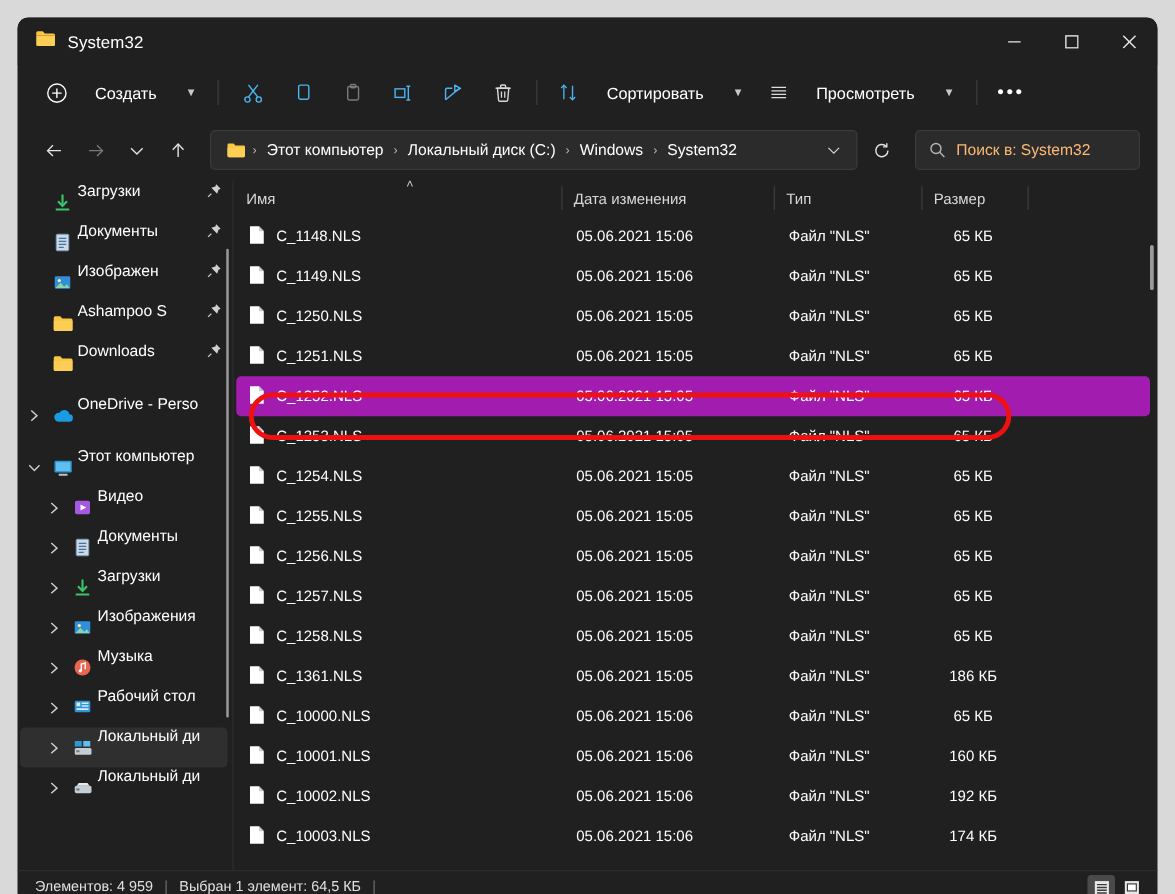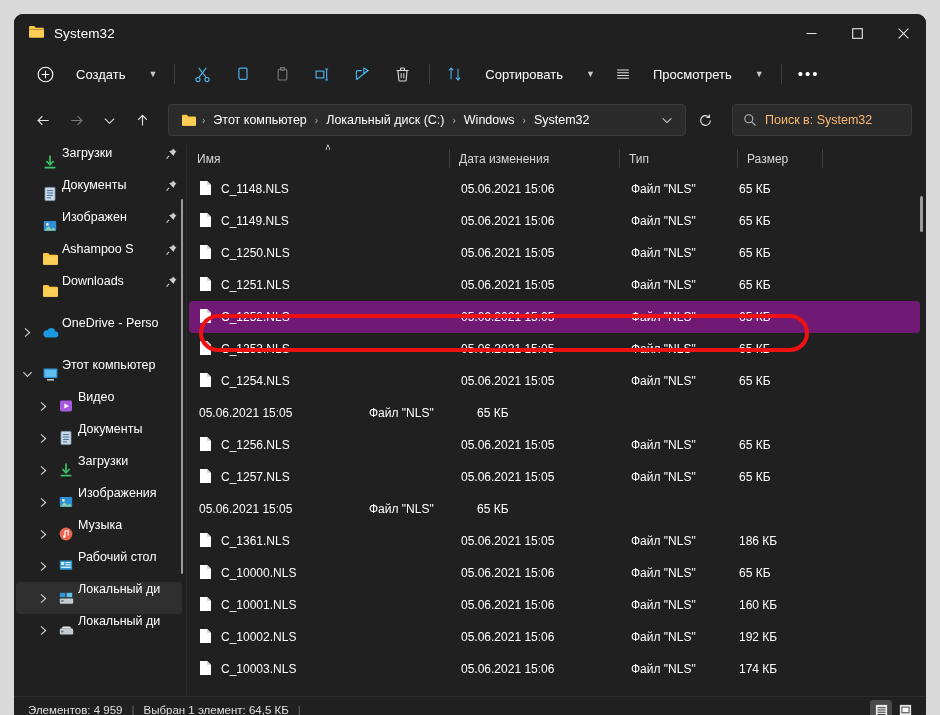--- a/index.html
+++ b/index.html
@@ -271,31 +271,31 @@
   }
   .row {
     height: 32px;
     display: flex;
     align-items: center;
     margin: 0 6px 0 2px;
     border-radius: 4px;
     font-size: 12px;
     color: #ffffff;
   }
-  .row.selected { background: #701a75; }
+  .row.selected { background: #a21caf; }
   .cell { padding-left: 10px; white-space: nowrap; overflow: hidden; }
   .c-name {
     width: 262px; flex: 0 0 262px;
     display: flex; align-items: center; gap: 9px;
   }
   .c-date { width: 170px; flex: 0 0 170px; }
   .c-type { width: 118px; flex: 0 0 118px; }
   .c-size {
     width: 85px; flex: 0 0 85px;
-    text-align: left;
+    text-align: center;
     padding-left: 0; padding-right: 6px;
   }
 
   .fp-scroll {
     position: absolute;
     right: 3px;
     top: 52px;
     width: 3px;
     height: 36px;
     background: #9b9b9b;
@@ -893,20 +893,27 @@
   <path d="M1 1h7.2L12 4.7V15H1z" fill="#ffffff"></path>
   <path d="M8.2 1 12 4.7H8.2z" fill="#c9c9c9"></path>
 </svg></span>
               <span>C_1254.NLS</span>
             </div>
             <div class="cell c-date">05.06.2021 15:05</div>
             <div class="cell c-type">Файл "NLS"</div>
             <div class="cell c-size">65 КБ</div>
           </div>
           <div class="row">
+            <div class="cell c-name">
+              <span><svg width="13" height="16" viewBox="0 0 13 16">
+  <path d="M1 1h7.2L12 4.7V15H1z" fill="#ffffff"></path>
+  <path d="M8.2 1 12 4.7H8.2z" fill="#c9c9c9"></path>
+</svg></span>
+              <span>C_1255.NLS</span>
+            </div>
             <div class="cell c-date">05.06.2021 15:05</div>
             <div class="cell c-type">Файл "NLS"</div>
             <div class="cell c-size">65 КБ</div>
           </div>
           <div class="row">
             <div class="cell c-name">
               <span><svg width="13" height="16" viewBox="0 0 13 16">
   <path d="M1 1h7.2L12 4.7V15H1z" fill="#ffffff"></path>
   <path d="M8.2 1 12 4.7H8.2z" fill="#c9c9c9"></path>
 </svg></span>
@@ -922,20 +929,27 @@
   <path d="M1 1h7.2L12 4.7V15H1z" fill="#ffffff"></path>
   <path d="M8.2 1 12 4.7H8.2z" fill="#c9c9c9"></path>
 </svg></span>
               <span>C_1257.NLS</span>
             </div>
             <div class="cell c-date">05.06.2021 15:05</div>
             <div class="cell c-type">Файл "NLS"</div>
             <div class="cell c-size">65 КБ</div>
           </div>
           <div class="row">
+            <div class="cell c-name">
+              <span><svg width="13" height="16" viewBox="0 0 13 16">
+  <path d="M1 1h7.2L12 4.7V15H1z" fill="#ffffff"></path>
+  <path d="M8.2 1 12 4.7H8.2z" fill="#c9c9c9"></path>
+</svg></span>
+              <span>C_1258.NLS</span>
+            </div>
             <div class="cell c-date">05.06.2021 15:05</div>
             <div class="cell c-type">Файл "NLS"</div>
             <div class="cell c-size">65 КБ</div>
           </div>
           <div class="row">
             <div class="cell c-name">
               <span><svg width="13" height="16" viewBox="0 0 13 16">
   <path d="M1 1h7.2L12 4.7V15H1z" fill="#ffffff"></path>
   <path d="M8.2 1 12 4.7H8.2z" fill="#c9c9c9"></path>
 </svg></span>

